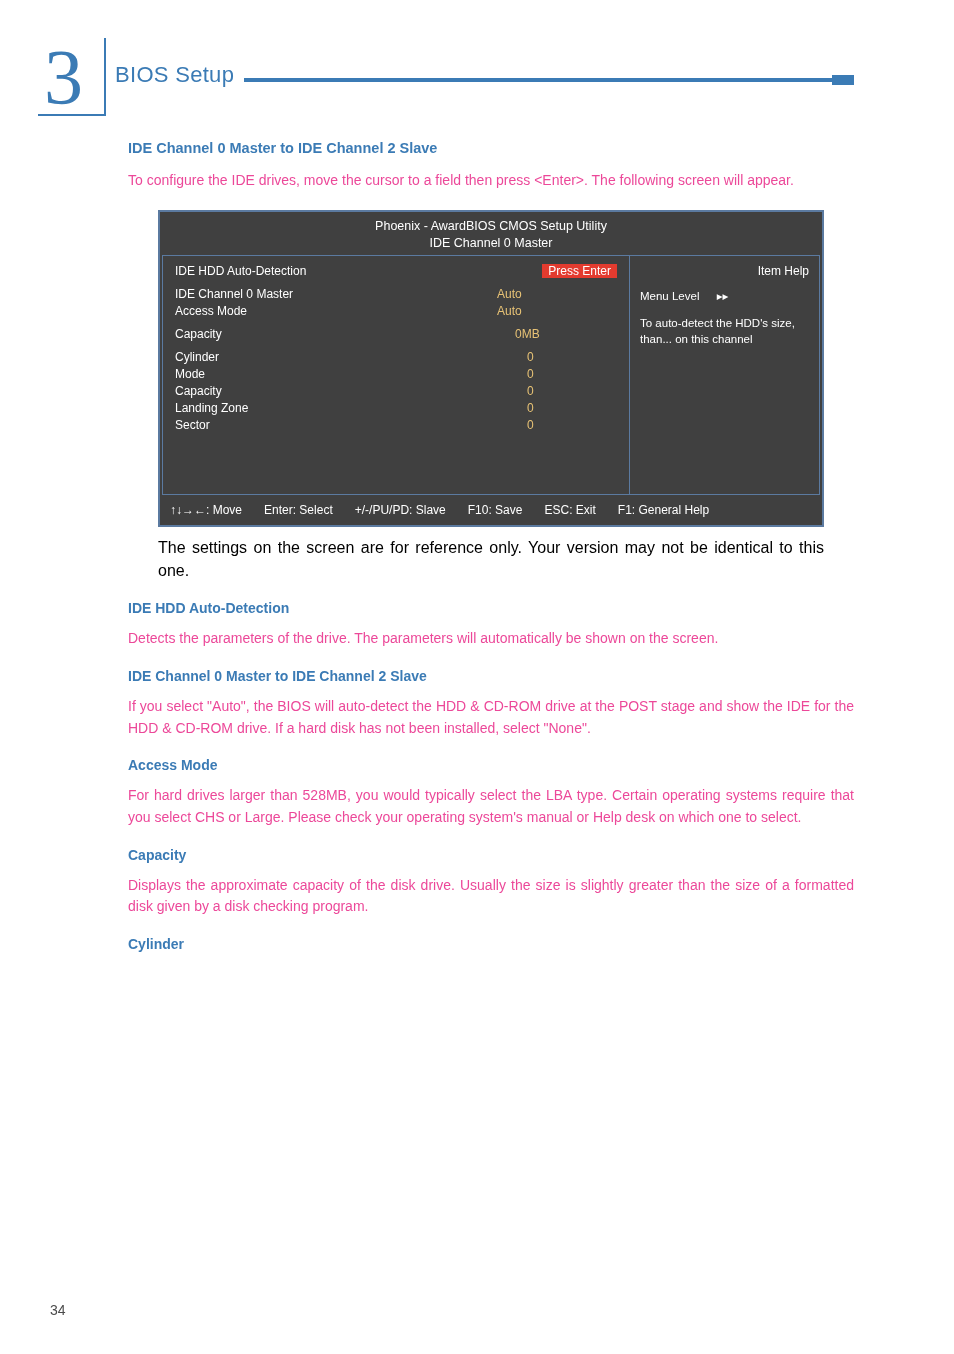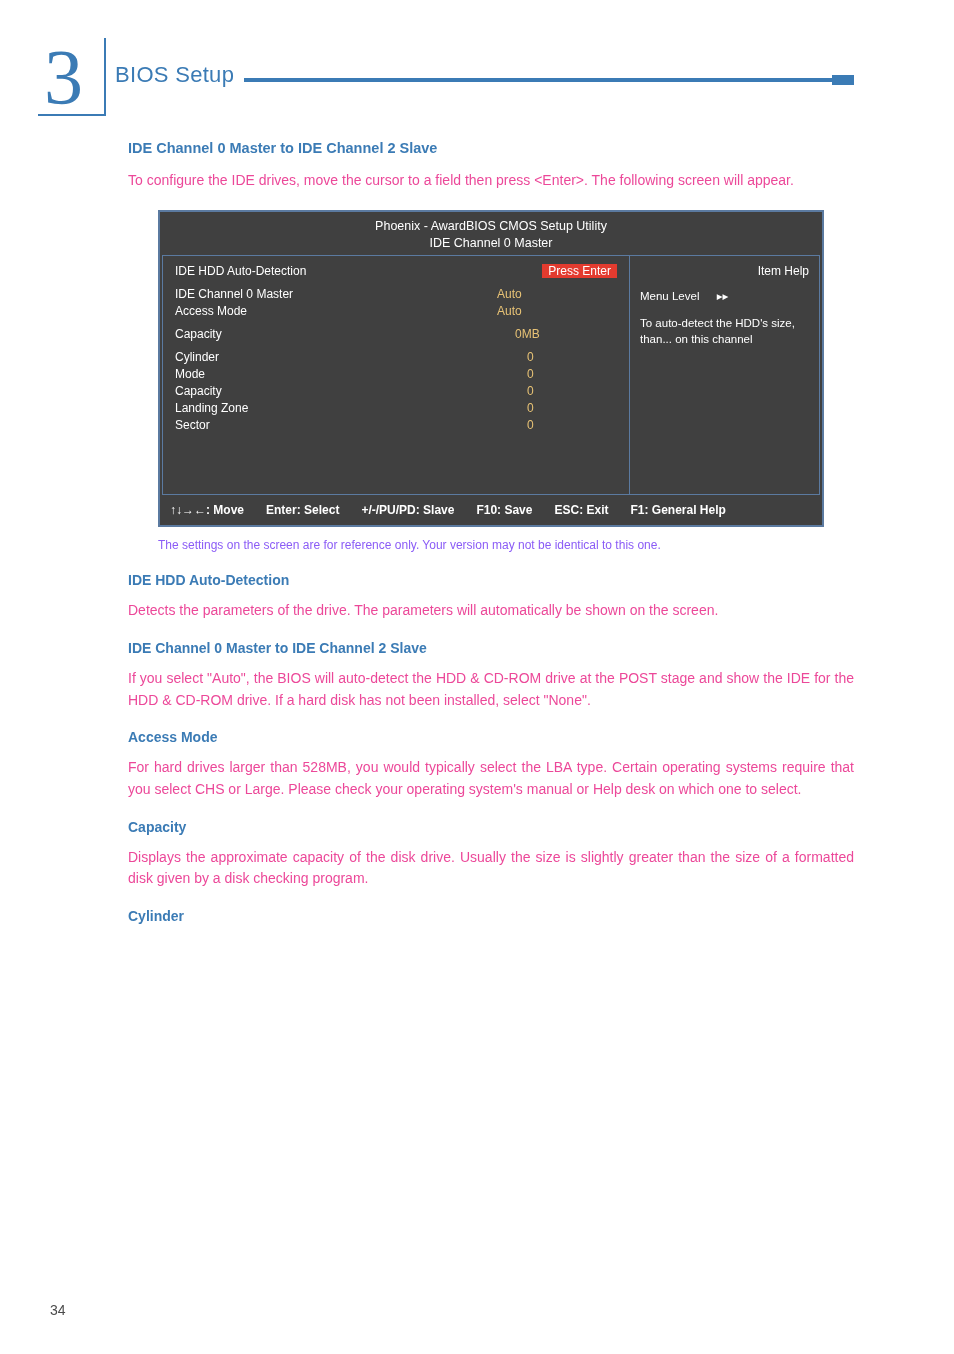--- a/index.html
+++ b/index.html
@@ -8,33 +8,33 @@
   .chapter-tab { position: absolute; left: 38px; top: 38px; width: 68px; height: 78px; border-right: 2px solid #3b7bb5; border-bottom: 2px solid #3b7bb5; }
   .chapter-num { font-family: "Times New Roman", Times, serif; font-size: 78px; color: #3b7bb5; font-weight: 400; line-height: 1; padding-left: 6px; padding-top: 0; }
   .header-line { position: absolute; left: 115px; top: 62px; right: 100px; display: flex; align-items: flex-end; }
   .header-title { font-family: "Trebuchet MS", Verdana, sans-serif; font-size: 22px; color: #3b7bb5; font-weight: 400; letter-spacing: 0.3px; padding-right: 10px; }
   .header-rule { flex: 1; height: 4px; background: #3b7bb5; margin-bottom: 6px; }
   .header-rule-tip { width: 22px; height: 10px; background: #3b7bb5; margin-bottom: 3px; }
   .content { position: absolute; left: 128px; right: 100px; top: 140px; }
   .h2 { color: #3b7bb5; font-weight: 700; font-size: 14.5px; margin-bottom: 14px; }
   .h3 { color: #3b7bb5; font-weight: 700; font-size: 14px; margin-top: 18px; margin-bottom: 12px; }
   .p { font-size: 14px; line-height: 1.55; text-align: justify; color: #ec4899; margin-bottom: 6px; }
-  .caption { font-size: 12px; color: #8b5cf6; margin: 10px 30px 6px 30px; text-align: justify; line-height: 1.4; }
+  .caption { font-size: 16px; color: #000000; margin: 10px 30px 6px 30px; text-align: justify; line-height: 1.4; }
   .bios-box { margin: 18px 30px 0 30px; border: 2px solid #5b7aa0; background: #404040; padding: 0; font-family: "Segoe UI", Arial, sans-serif; color: #ffffff; font-size: 12px; }
   .bios-title { text-align: center; padding: 6px 0 2px 0; font-size: 12.5px; line-height: 1.35; }
   .bios-inner { border: 1.5px solid #5b7aa0; margin: 2px; display: flex; height: 240px; }
   .bios-left { flex: 1; padding: 8px 12px; position: relative; }
   .bios-right { width: 190px; border-left: 1.5px solid #5b7aa0; padding: 8px 10px; }
   .bios-row { display: flex; margin-bottom: 3px; }
   .bios-label { flex: 1; }
   .bios-val { width: 120px; text-align: left; color: #e7c275; }
   .bios-val.highlight { background: #e33b2f; color: #ffffff; padding: 0 6px; display: inline-block; width: auto; }
   .bios-help-title { text-align: right; margin-bottom: 10px; }
   .bios-help-body { font-size: 11.5px; line-height: 1.4; }
-  .bios-footer { padding: 6px 10px 8px 10px; font-size: 12px; display: flex; gap: 22px; font-weight: bold; }
+  .bios-footer { padding: 6px 10px 8px 10px; font-size: 12px; display: flex; gap: 22px; }
   .page-num { position: absolute; left: 50px; bottom: 36px; font-size: 14px; color: #4a4a4a; }
   .arrow-glyph { font-family: Arial, sans-serif; }
 </style>
 </head>
 <body>
 
 <div class="page">
 
   <div class="chapter-tab">
     <div class="chapter-num">3</div>

